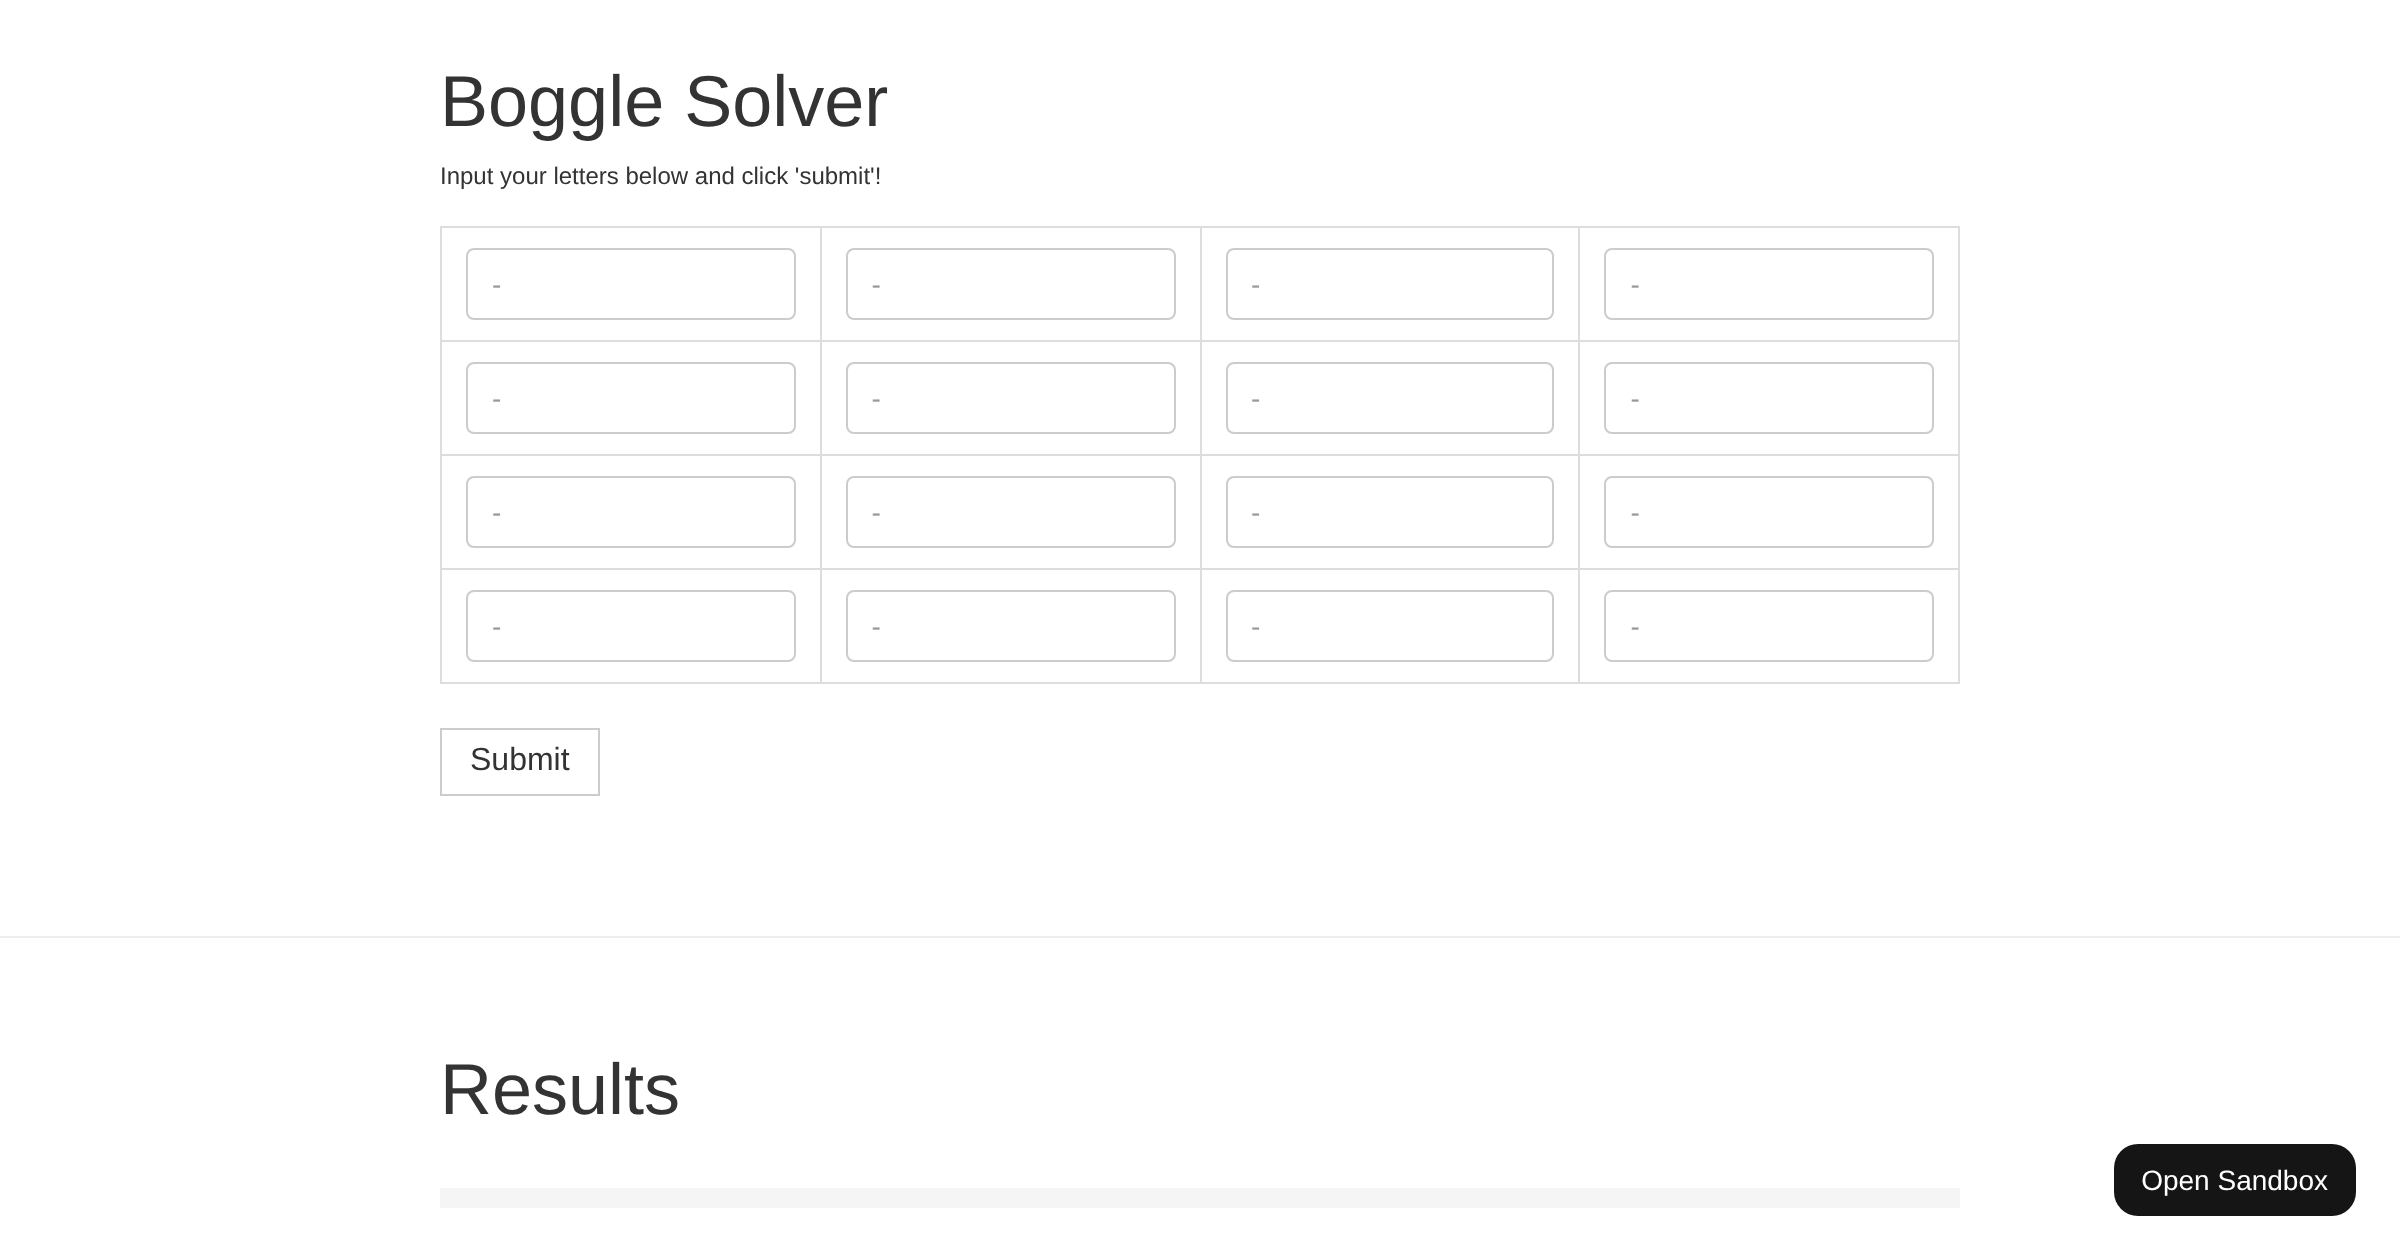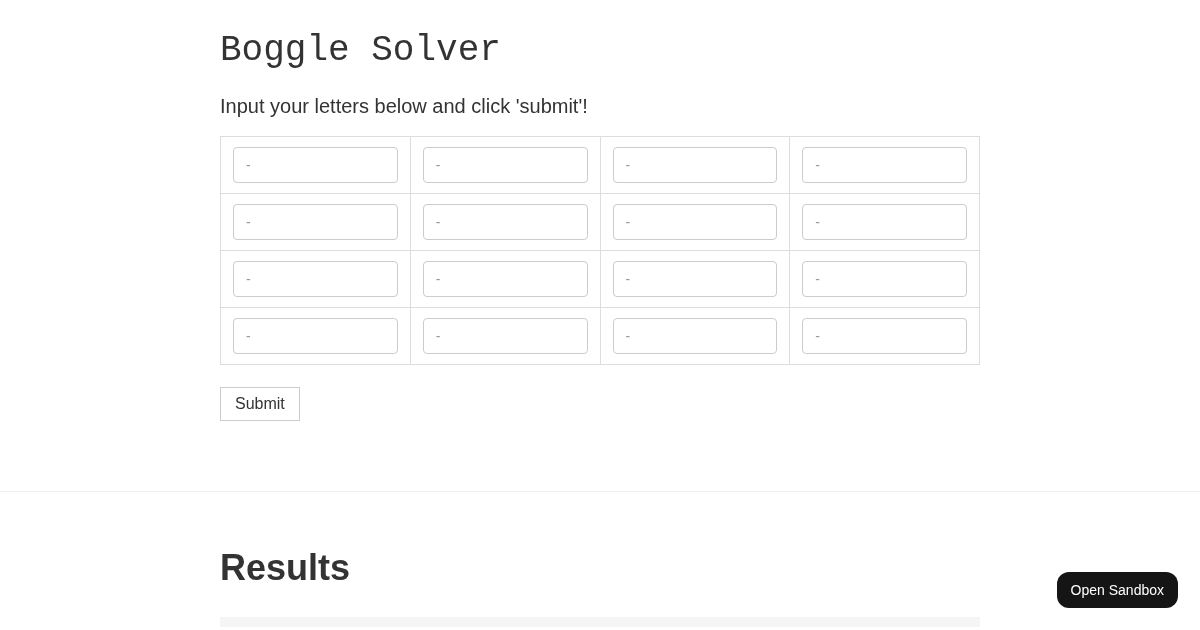--- a/index.html
+++ b/index.html
@@ -11,26 +11,25 @@
     background: #fff;
   }
   .container {
     width: 760px;
     margin: 0 auto;
     padding: 0 0;
   }
   h1.title {
     font-size: 36px;
     font-weight: 500;
-    margin: 30px 0 24px 0;
+    margin: 30px 0 9px 0;
     color: #333;
-    font-family: Liberation Mono, monospace;
   }
   p.instructions {
-    font-size: 20px;
+    font-size: 12px;
     margin: 0 0 18px 0;
     color: #333;
   }
   table.grid {
     border-collapse: collapse;
     width: 100%;
     table-layout: fixed;
   }
   table.grid td {
     border: 1px solid #ddd;
@@ -61,21 +60,21 @@
     cursor: pointer;
   }
   hr.divider {
     border: none;
     border-top: 1px solid #eee;
     margin: 70px 0 55px 0;
     width: 100%;
   }
   h1.results-title {
     font-size: 36px;
-    font-weight: 700;
+    font-weight: 400;
     margin: 0 0 28px 0;
     color: #333;
   }
   .results-block {
     background: #f5f5f5;
     height: 10px;
     width: 100%;
   }
   .sandbox-btn {
     position: fixed;

